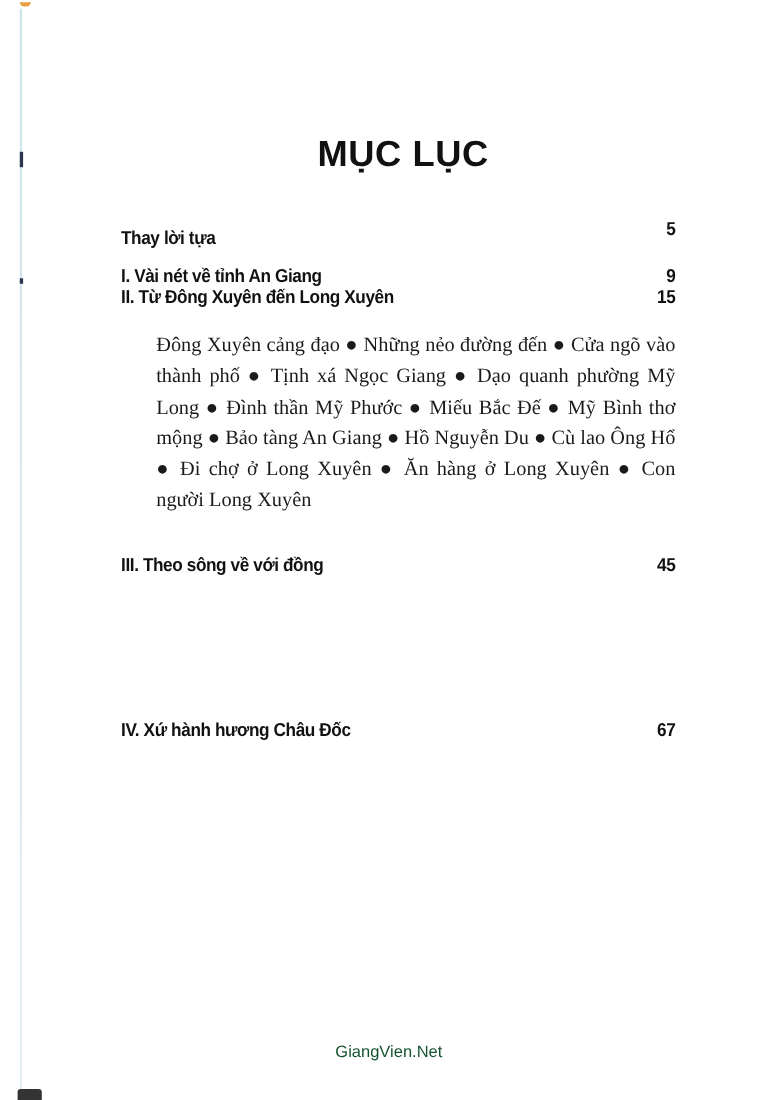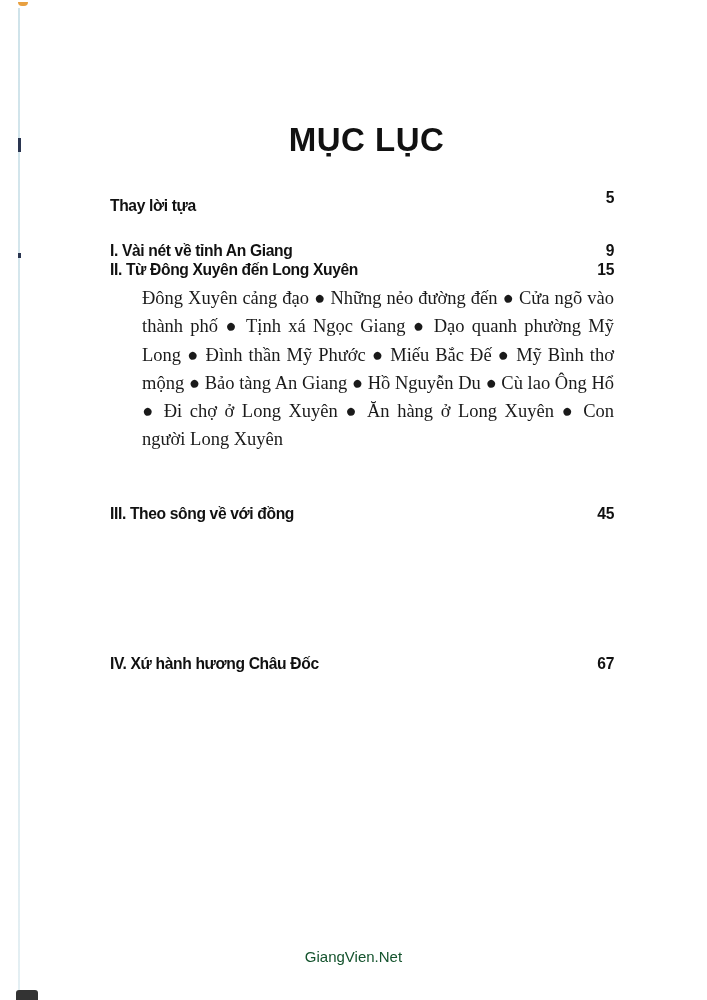--- a/index.html
+++ b/index.html
@@ -41,40 +41,40 @@
 <body>
 
 <div class="edge-corner"></div>
 <div class="page-edge"></div>
 <div class="edge-mark" style="top:138px;height:14px"></div>
 <div class="edge-mark" style="top:253px;height:5px"></div>
 <div class="bottom-blob"></div>
 
 <h1 class="title" style="margin:13px">MỤC LỤC</h1>
 
-<div class="toc" style="top:188px">
+<div class="toc" style="top:199px">
   <div class="entry-head" style="align-items:flex-end">
     <span style="padding-top:8px">Thay lời tựa</span>
     <span class="entry-page" style="align-self:flex-start">5</span>
   </div>
 </div>
 
 <div class="toc" style="top:241px">
   <div class="entry-head">
     <span>I. Vài nét về tỉnh An Giang</span>
     <span class="entry-page">9</span>
   </div>
 </div>
 
 <div class="toc" style="top:260px">
   <div class="entry-head">
     <span>II. Từ Đông Xuyên đến Long Xuyên</span>
     <span class="entry-page">15</span>
   </div>
-  <div class="entry-desc" style="margin-top:4px">Đông Xuyên cảng đạo ● Những nẻo đường đến ● Cửa ngõ vào thành phố ● Tịnh xá Ngọc Giang ● Dạo quanh phường Mỹ Long ● Đình thần Mỹ Phước ● Miếu Bắc Đế ● Mỹ Bình thơ mộng ● Bảo tàng An Giang ● Hồ Nguyễn Du ● Cù lao Ông Hổ ● Đi chợ ở Long Xuyên ● Ăn hàng ở Long Xuyên ● Con người Long Xuyên</div>
+  <div class="entry-desc" style="margin-top:20px">Đông Xuyên cảng đạo ● Những nẻo đường đến ● Cửa ngõ vào thành phố ● Tịnh xá Ngọc Giang ● Dạo quanh phường Mỹ Long ● Đình thần Mỹ Phước ● Miếu Bắc Đế ● Mỹ Bình thơ mộng ● Bảo tàng An Giang ● Hồ Nguyễn Du ● Cù lao Ông Hổ ● Đi chợ ở Long Xuyên ● Ăn hàng ở Long Xuyên ● Con người Long Xuyên</div>
 </div>
 
 <div class="toc" style="top:504px">
   <div class="entry-head">
     <span>III. Theo sông về với đồng</span>
     <span class="entry-page">45</span>
   </div>
 </div>
 
 <div class="toc" style="top:654px">

